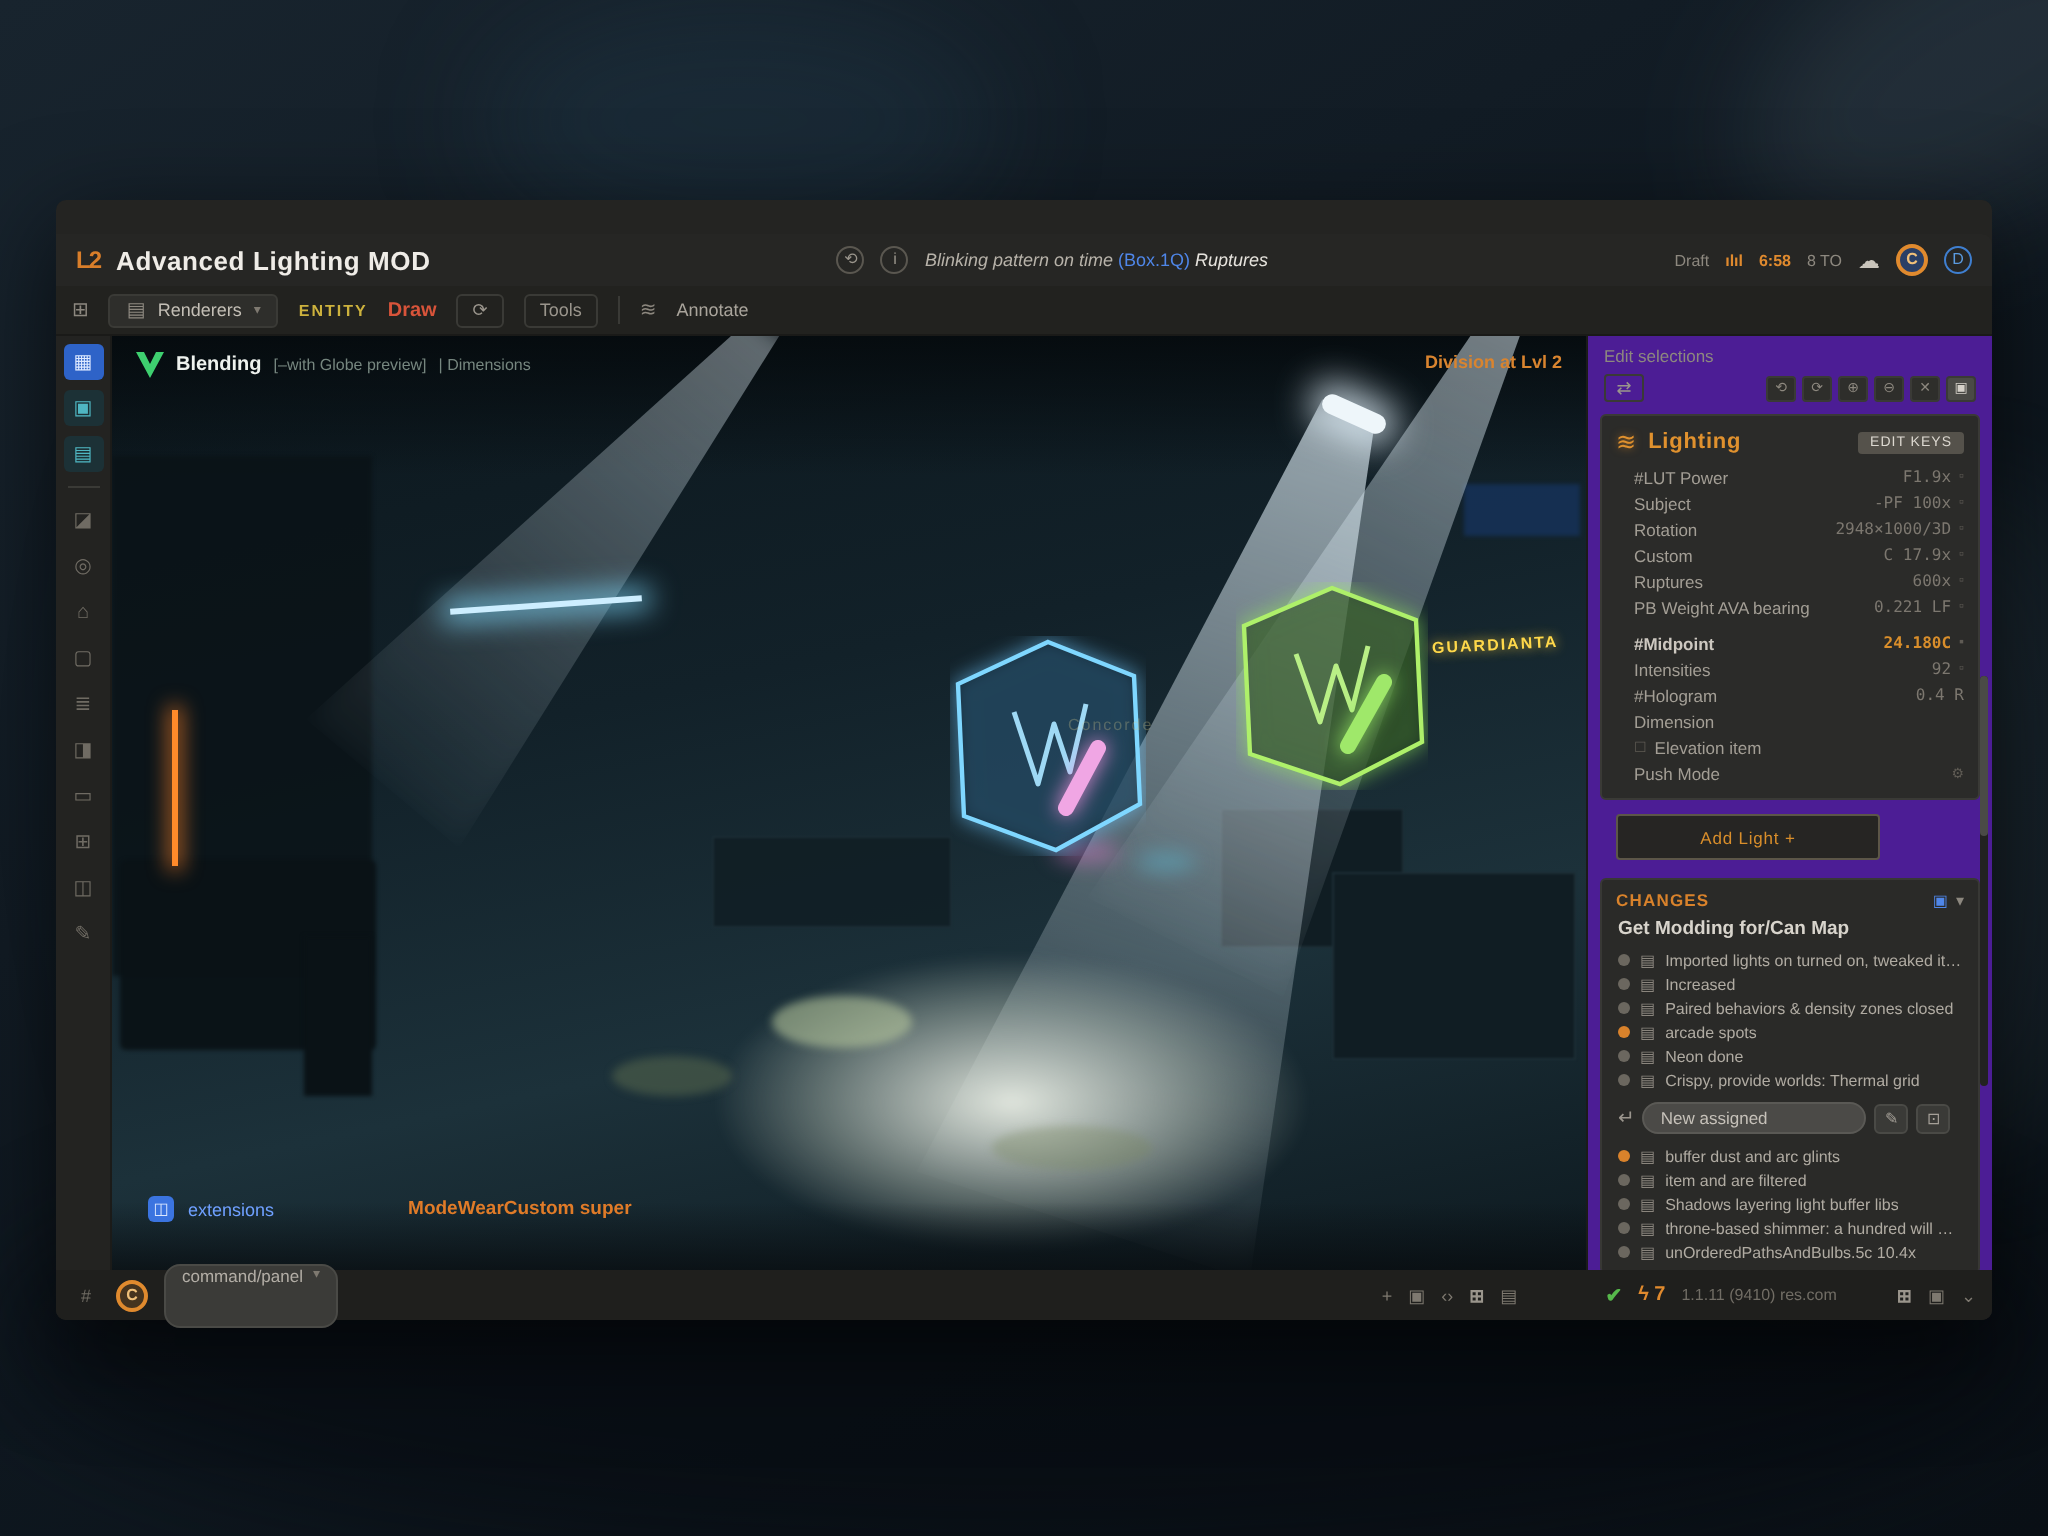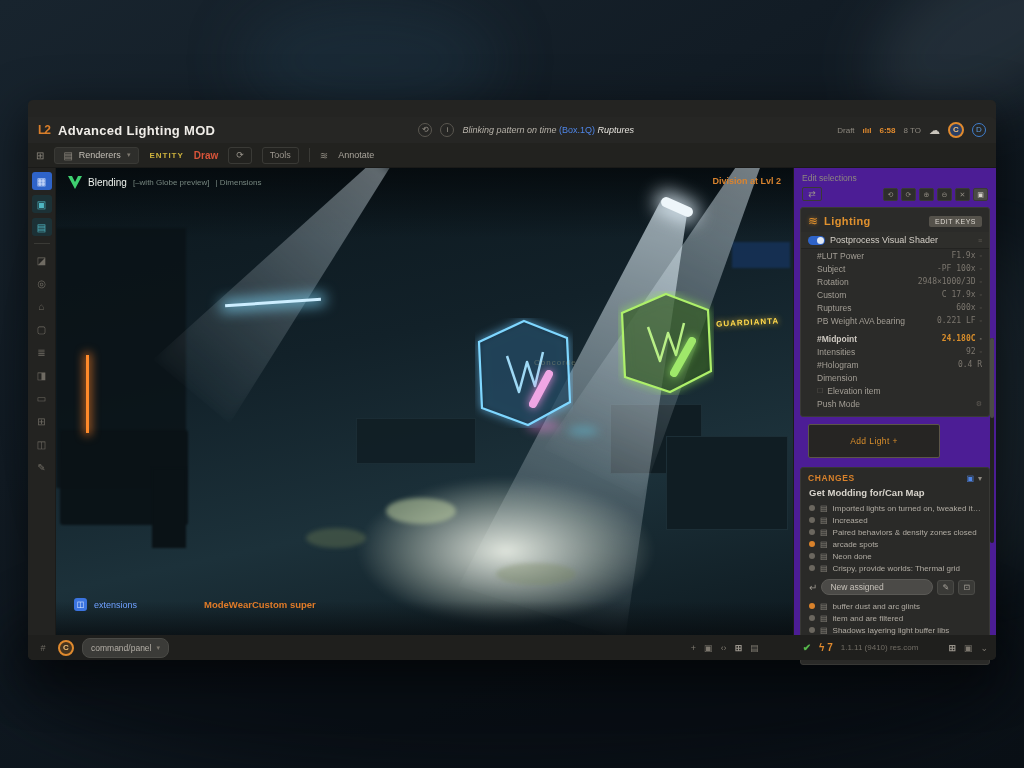--- a/index.html
+++ b/index.html
@@ -60,21 +60,21 @@
   .floorlight{position:absolute;left:300px;top:308px;width:300px;height:150px;background:radial-gradient(ellipse at center,rgba(244,248,238,.9) 0%,rgba(230,238,220,.35) 45%,rgba(0,0,0,0) 70%);filter:blur(3px)}
   .sign{position:absolute}
   .silh{position:absolute;background:#0a1216;filter:blur(1px)}
   .crate{position:absolute;background:#101d23;border:1px solid #1c2e36;filter:blur(.5px)}
   .bluepal{position:absolute;left:676px;top:74px;width:58px;height:26px;background:#16345f;opacity:.75;filter:blur(1px)}
   .grass{position:absolute;border-radius:50%;filter:blur(2px)}
   .smudge{position:absolute;border-radius:50%;filter:blur(5px)}
   .neontext{position:absolute;left:660px;top:150px;color:#ffd84a;font-size:8px;font-weight:bold;letter-spacing:1px;transform:rotate(-3deg);text-shadow:0 0 6px rgba(255,210,60,.9)}
   .fainttext{position:absolute;left:478px;top:190px;color:rgba(210,200,140,.3);font-size:8px;letter-spacing:1px}
   .vtl{position:absolute;left:12px;top:8px;display:flex;align-items:center;gap:6px}
-  .vbrand{color:#eef2ee;font-weight:normal;font-size:10px}
+  .vbrand{color:#eef2ee;font-weight:bold;font-size:10px}
   .vnote{color:#76867f;font-size:8px}
   .vtr{position:absolute;right:12px;top:8px;color:#d9842f;font-size:9px;font-weight:bold}
   .vbl{position:absolute;left:18px;bottom:24px;display:flex;align-items:center;gap:7px}
   .uav{width:13px;height:13px;border-radius:3px;background:#3b74e0;color:#dce8ff;font-size:8px;text-align:center;line-height:13px}
   .utag{color:#6fa0ff;font-size:9px}
   .unote{color:#e07b28;font-size:9.5px;font-weight:bold;margin-left:60px}
   .vshade{position:absolute;left:0;bottom:0;width:100%;height:34px;background:linear-gradient(to top,rgba(8,12,15,.75),rgba(8,12,15,0))}
   
   .sidebar{width:203px;background:#4c1d95;border-left:1px solid #1b1b19;position:relative;font-size:9px;color:#aba69d}
   .sbheader{padding:5px 8px 2px;color:#8d887f;font-size:8.5px}
@@ -93,21 +93,21 @@
 2;border-bottom:1px solid #232321;background:#2e2e2b}
   .toggle{width:17px;height:9px;border-radius:5px;background:#2e63c8;position:relative}
   .toggle::after{content:"";position:absolute;right:1px;top:1px;width:7px;height:7px;border-radius:50%;background:#dfe8f5}
   .shlabel{color:#d3cec6;font-size:9px;flex:1}
   .prow{display:flex;align-items:center;padding:1.5px 7px 1.5px 16px;gap:4px}
   .plabel{flex:1;color:#a39e95;font-size:8.5px;white-space:nowrap;overflow:hidden}
   .pval{color:#7c776f;font-size:8px;font-family:"DejaVu Sans Mono",monospace}
   .picon{color:#5f5b54;font-size:7px}
   .prow.hdr .plabel{color:#cdc8c0;font-weight:bold}
   .pval.orange{color:#d98e2b;font-weight:bold}
-  .addbtn{margin:7px 0 0 14px;width:132px;height:34px;border:1px solid #5c5648;border-radius:2px;background:#262523;color:#d98e2b;font-size:8.5px;display:flex;align-items:center;justify-content:center;letter-spacing:.4px}
+  .addbtn{margin:7px 0 0 14px;width:132px;height:23px;border:1px solid #5c5648;border-radius:2px;background:#262523;color:#d98e2b;font-size:8.5px;display:flex;align-items:center;justify-content:center;letter-spacing:.4px}
   .cpanel{margin:9px 6px 0;background:#2a2a28;border:1px solid #383835;border-radius:3px;padding:4px 0 4px;position:relative}
   .chead{display:flex;align-items:center;padding:1px 7px 3px;gap:4px}
   .ctitle{color:#d9822b;font-weight:bold;font-size:8.5px;letter-spacing:.6px;flex:1}
   .cico{font-size:8px;color:#4f86e8}
   .cico2{font-size:8px;color:#8d887f}
   .chl{padding:1px 8px 4px;color:#d8d4cc;font-weight:bold;font-size:9.5px}
   .citem{display:flex;align-items:center;gap:5px;padding:1.5px 8px;overflow:hidden}
   .cdot{width:6px;height:6px;border-radius:50%;background:#6b675f;flex:0 0 auto}
   .cdot.or{background:#d9822b}
   .cdoc{color:#8a857d;font-size:8px;flex:0 0 auto}
@@ -116,21 +116,21 @@
   .reti{color:#9a958d;font-size:10px}
   .cinput{width:112px;height:16px;background:#4b4a47;border:1px solid #5a5955;border-radius:8px;color:#c6c1b9;font-size:8.5px;padding:0 8px;font-family:"Liberation Sans",sans-serif}
   .cinput::placeholder{color:#c6c1b9}
   .ibtn{width:17px;height:15px;background:#3a3a37;border:1px solid #4a4a46;border-radius:3px;color:#a5a098;font-size:8px;text-align:center;line-height:13px}
   .sbar{position:absolute;right:2px;top:170px;width:4px;height:205px;background:#222220;border-radius:2px}
   .sthumb{position:absolute;left:0;top:0;width:4px;height:80px;background:#4a4a46;border-radius:2px}
   
   .statusbar{position:absolute;left:0;top:535px;width:968px;height:25px;background:#1f1f1d;border-radius:0 0 5px 5px;display:flex;align-items:center;padding:0 8px;gap:8px;font-size:8.5px;color:#8d887f}
   .sbrail{width:14px;text-align:center;color:#6f6b63;font-size:9px}
   .sbav{width:16px;height:16px;border-radius:50%;background:#46341f;border:2px solid #e08a2e;color:#f0c07a;font-size:8px;line-height:12px;text-align:center;font-weight:bold}
-  .cmdpill{background:#3b3b38;border:1px solid #4a4a46;border-radius:8px;height:20px;display:flex;align-items:center;gap:5px;padding:0 8px;color:#b3aea6}
+  .cmdpill{background:#3b3b38;border:1px solid #4a4a46;border-radius:8px;height:32px;display:flex;align-items:flex-start;gap:5px;padding:0 8px;color:#b3aea6}
   .cmdpill .mini{font-size:7px;color:#7e7970}
   .sic{color:#7e7970;font-size:9px}
   .sic.b{font-weight:bold;color:#9a958c}
   .grn{color:#56b84b;font-size:10px;font-weight:bold}
   .bolt{color:#e08a2e;font-weight:bold;font-size:10px}
   .ver{color:#716d65;font-size:8px}
 </style>
 </head>
 <body>
 
@@ -267,25 +267,20 @@
         <span class="tbtn">⊖</span>
         <span class="tbtn">✕</span>
         <span class="tbtn lit">▣</span>
       </div>
 
       <div class="lpanel">
         <div class="lhead">
           <span class="flame">≋</span>
           <span class="ltitle">Lighting</span>
           <span class="editkeys">EDIT KEYS</span>
-        </div>
-        <div class="shrow">
-          <span class="toggle"></span>
-          <span class="shlabel">Postprocess Visual Shader</span>
-          <span class="picon">≡</span>
         </div>
 
         <div class="prow">
             <span class="plabel">#LUT Power</span>
             <span class="pval">F1.9x</span>
             <span class="picon">▫</span>
           </div>
         <div class="prow">
             <span class="plabel">Subject</span>
             <span class="pval">-PF 100x</span>

